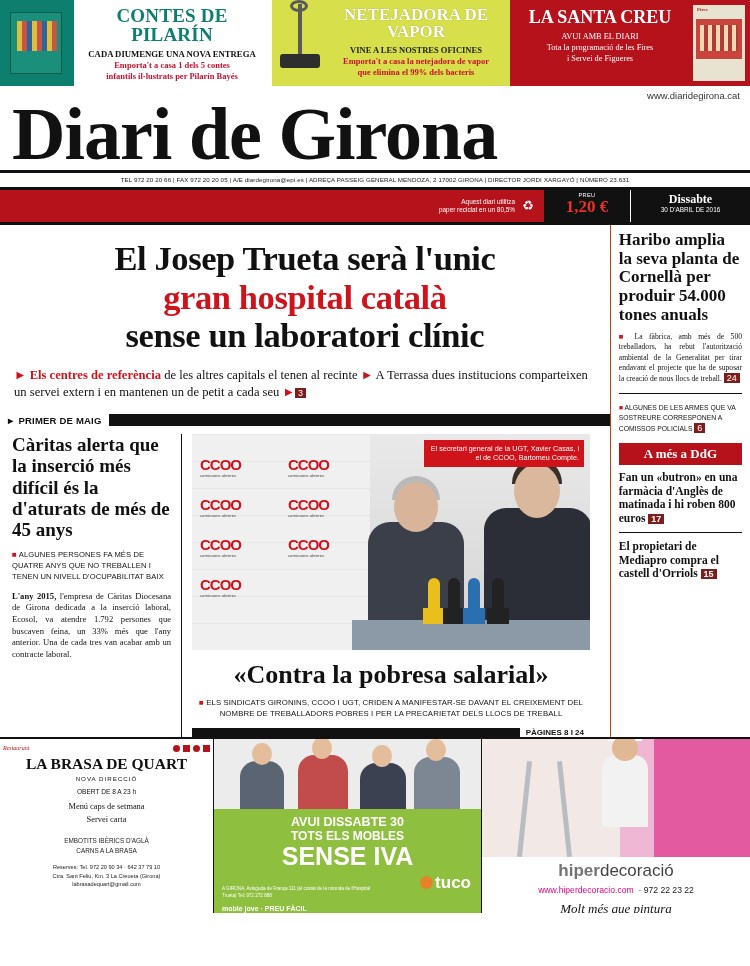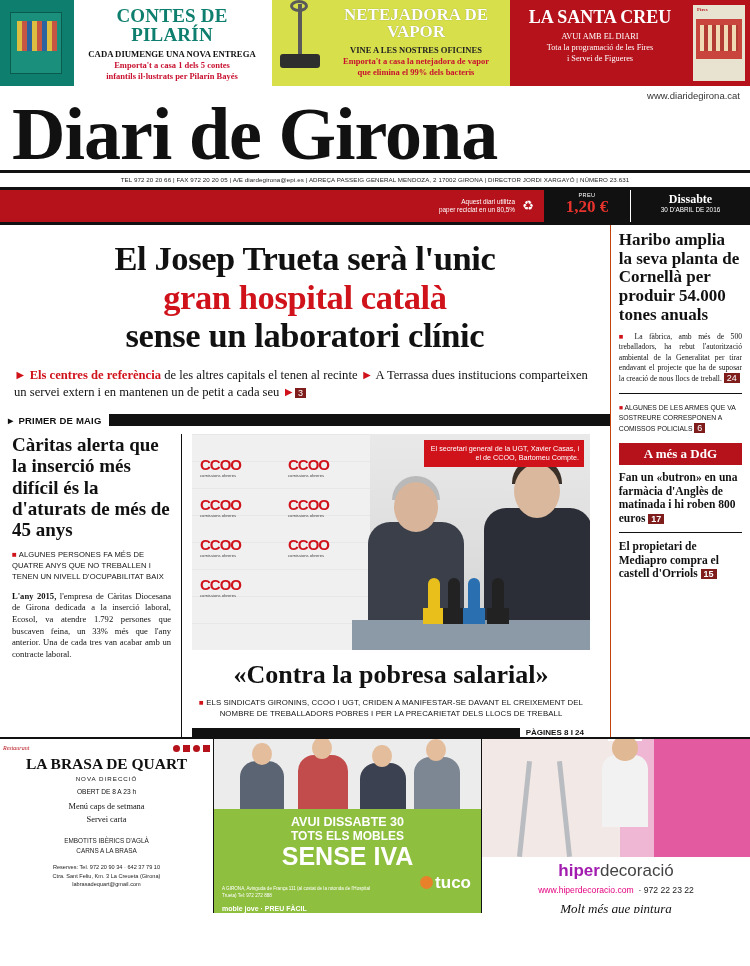--- a/index.html
+++ b/index.html
@@ -206,21 +206,21 @@
   .ad3-wall { position:absolute; right:0; top:0; width:130px; height:118px; background:#e45aa0;}
   .ad3-wall:after{ content:""; position:absolute; left:0; top:0; width:34px; height:118px; background:#f0b7d4;}
   .ad3-painter { position:absolute; left:120px; top:16px; width:46px; height:72px; background:#f2f2f2; border-radius:14px 14px 0 0;}
   .ad3-painter .hd{ position:absolute; left:10px; top:-20px; width:26px; height:26px; border-radius:50%; background:#e0b894;}
   .ad3-painter .cap{ position:absolute; left:6px; top:-26px; width:34px; height:12px; border-radius:8px 8px 0 0; background:#fff;}
   .ad3-ladder { position:absolute; left:36px; bottom:0; width:56px; height:96px; }
   .ad3-ladder:before, .ad3-ladder:after{ content:""; position:absolute; bottom:0; width:5px; height:96px; background:#b9bcc0;}
   .ad3-ladder:before{ left:4px; transform:rotate(6deg);}
   .ad3-ladder:after{ left:44px; transform:rotate(-6deg);}
   .ad3-logo { font-family:"Liberation Sans",sans-serif; font-size:17px; text-align:center; margin-top:4px;}
-  .ad3-logo b { color:#a21caf; font-weight:bold;}
+  .ad3-logo b { color:#737373; font-weight:bold;}
   .ad3-logo span { color:#444; }
   .ad3-url { margin-top:4px; text-align:center; font-family:"Liberation Sans",sans-serif; font-size:8.6px; color:#222;}
   .ad3-url .w { color:#e4007f; }
   .ad3-slogan { margin-top:6px; text-align:center; font-family:"Liberation Serif",serif; font-style:italic; font-size:13px; color:#111;}
 </style>
 </head>
 <body>
 
 <div class="page">
 

